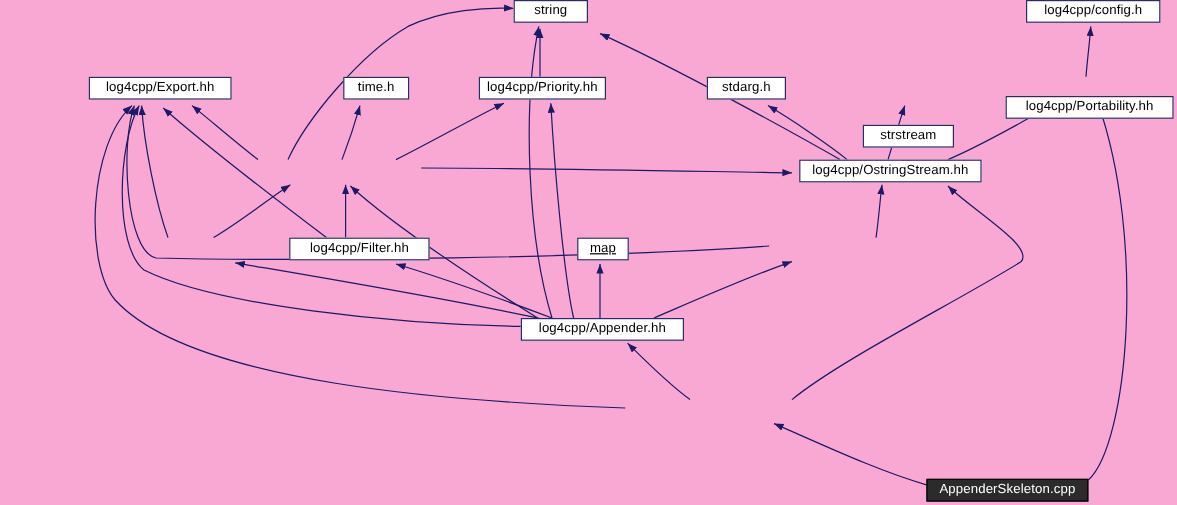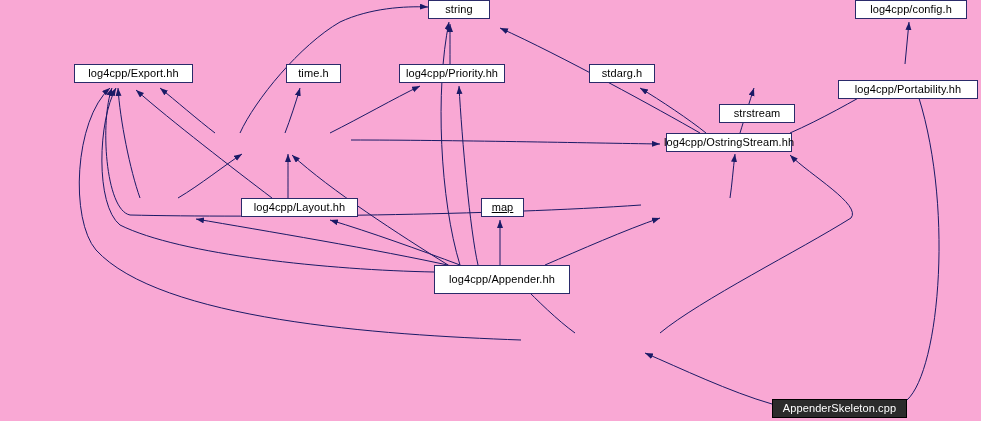--- a/index.html
+++ b/index.html
@@ -118,18 +118,18 @@
   </svg>
 
   <div class="node" style="left:428px; top:0px; width:62px; height:19px;">string</div>
   <div class="node" style="left:855px; top:0px; width:112px; height:19px;">log4cpp/config.h</div>
   <div class="node" style="left:74px; top:64px; width:119px; height:19px;text-align:center;">log4cpp/Export.hh</div>
   <div class="node" style="left:286px; top:64px; width:55px; height:19px;">time.h</div>
   <div class="node" style="left:399px; top:64px; width:106px; height:19px;">log4cpp/Priority.hh</div>
   <div class="node" style="left:589px; top:64px; width:66px; height:19px;">stdarg.h</div>
   <div class="node" style="left:719px; top:64px; width:76px; height:19px;margin-top:40px;">strstream</div>
   <div class="node" style="left:838px; top:64px; width:140px; height:19px;margin-top:16px;">log4cpp/Portability.hh</div>
-  <div class="node" style="left:666px; top:133px; width:126px; height:19px;">log4cpp/OstringStream.hh</div>
-  <div class="node" style="left:241px; top:198px; width:117px; height:19px;">log4cpp/Layout.hh</div>
+  <div class="node" style="left:666px; top:133px; width:152px; height:19px;">log4cpp/OstringStream.hh</div>
+  <div class="node" style="left:241px; top:198px; width:117px; height:19px;">log4cpp/Filter.hh</div>
   <div class="node" style="left:481px; top:198px; width:43px; height:19px;text-decoration:underline;">map</div>
-  <div class="node" style="left:434px; top:265px; width:136px; height:29px;">log4cpp/Appender.hh</div>
+  <div class="node" style="left:434px; top:265px; width:136px; height:19px;">log4cpp/Appender.hh</div>
   <div class="node root" style="left:772px; top:399px; width:135px; height:19px;">AppenderSkeleton.cpp</div>
 </div>
 
 </body></html>

